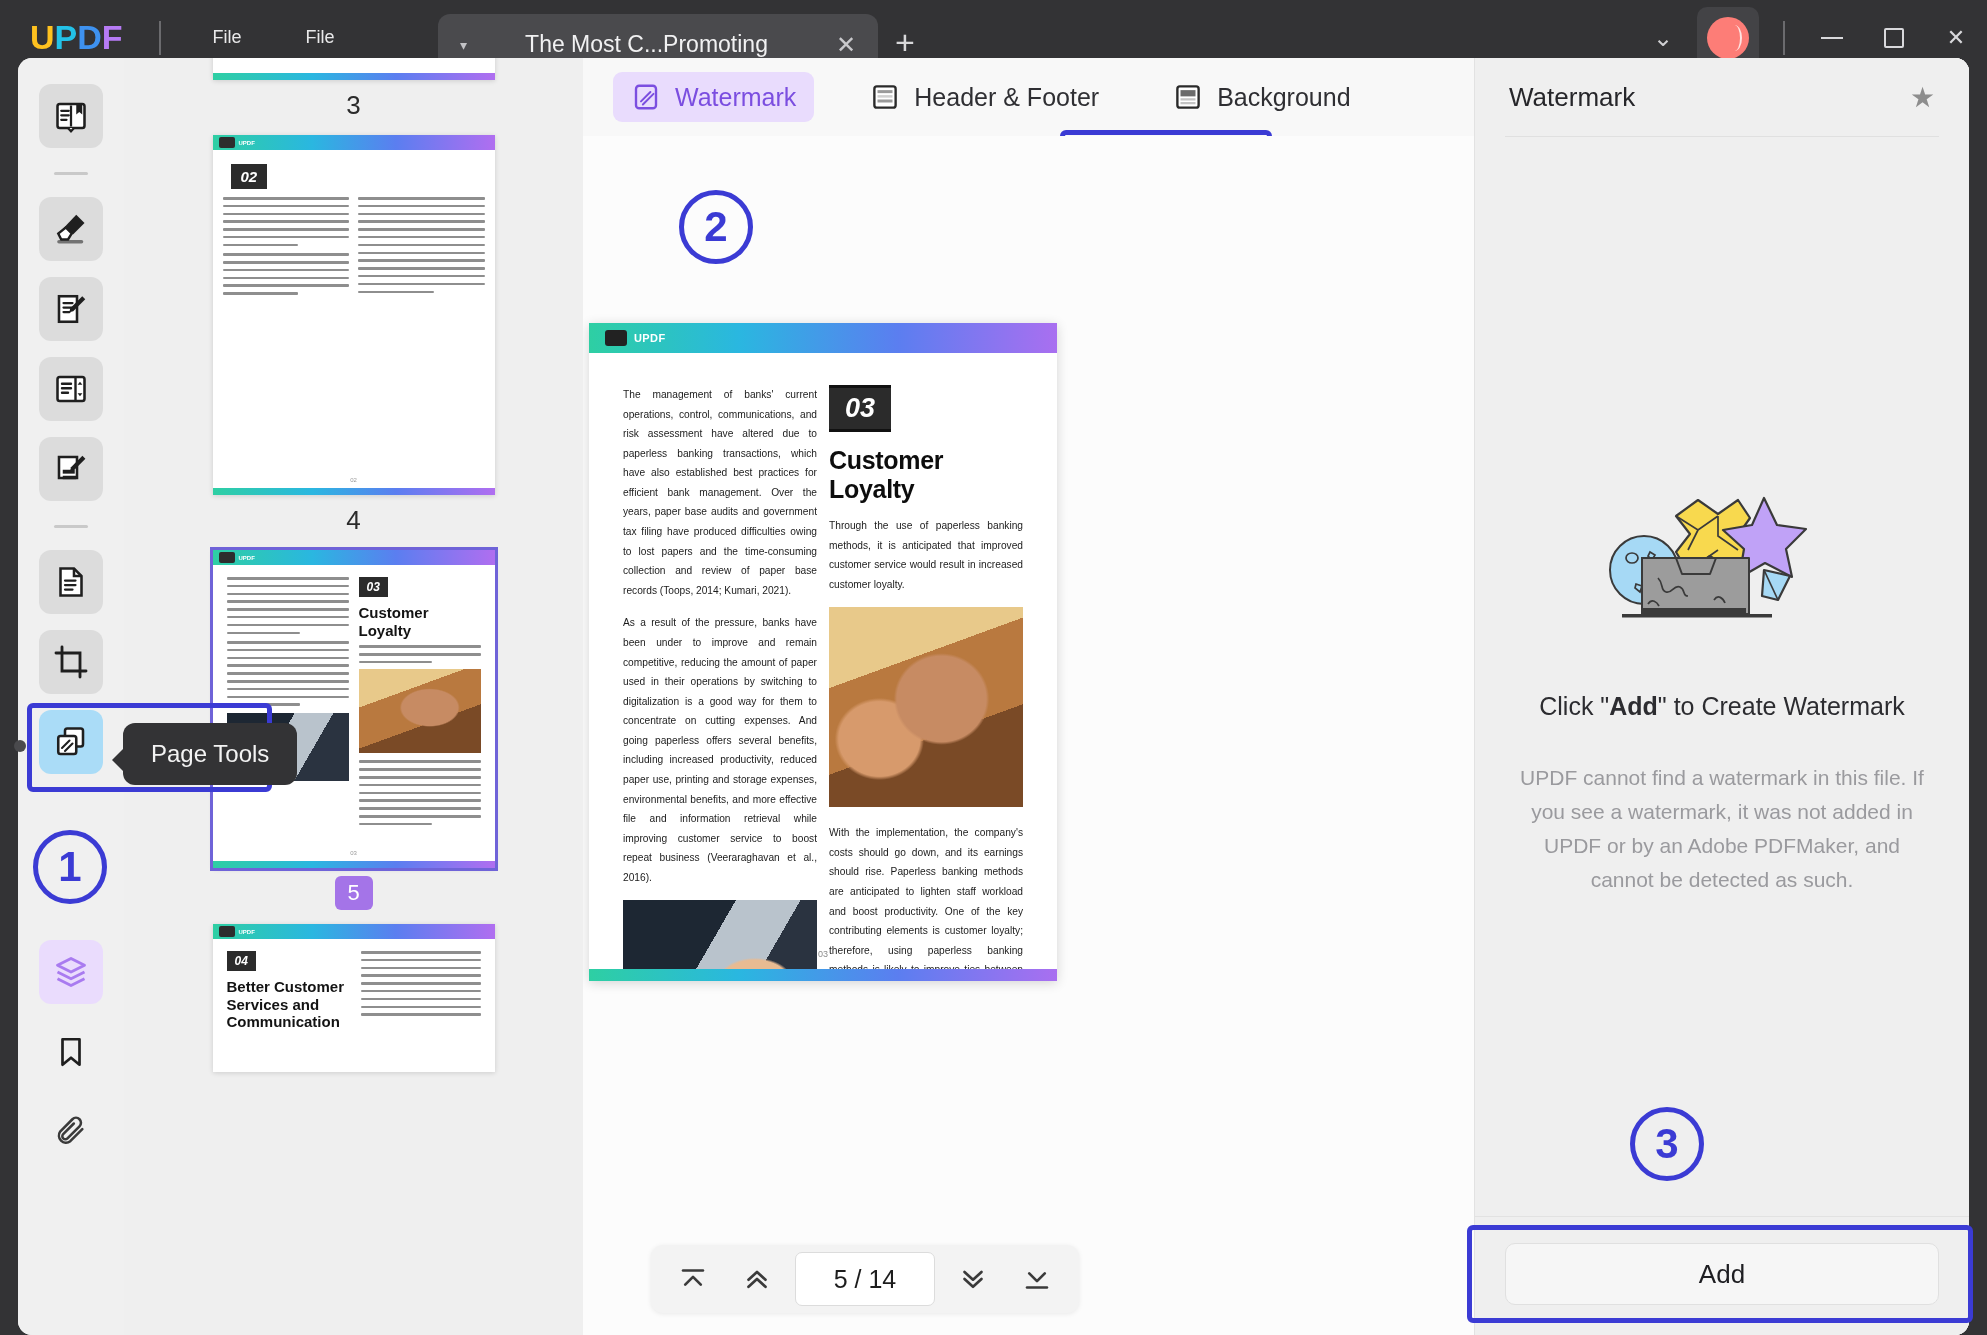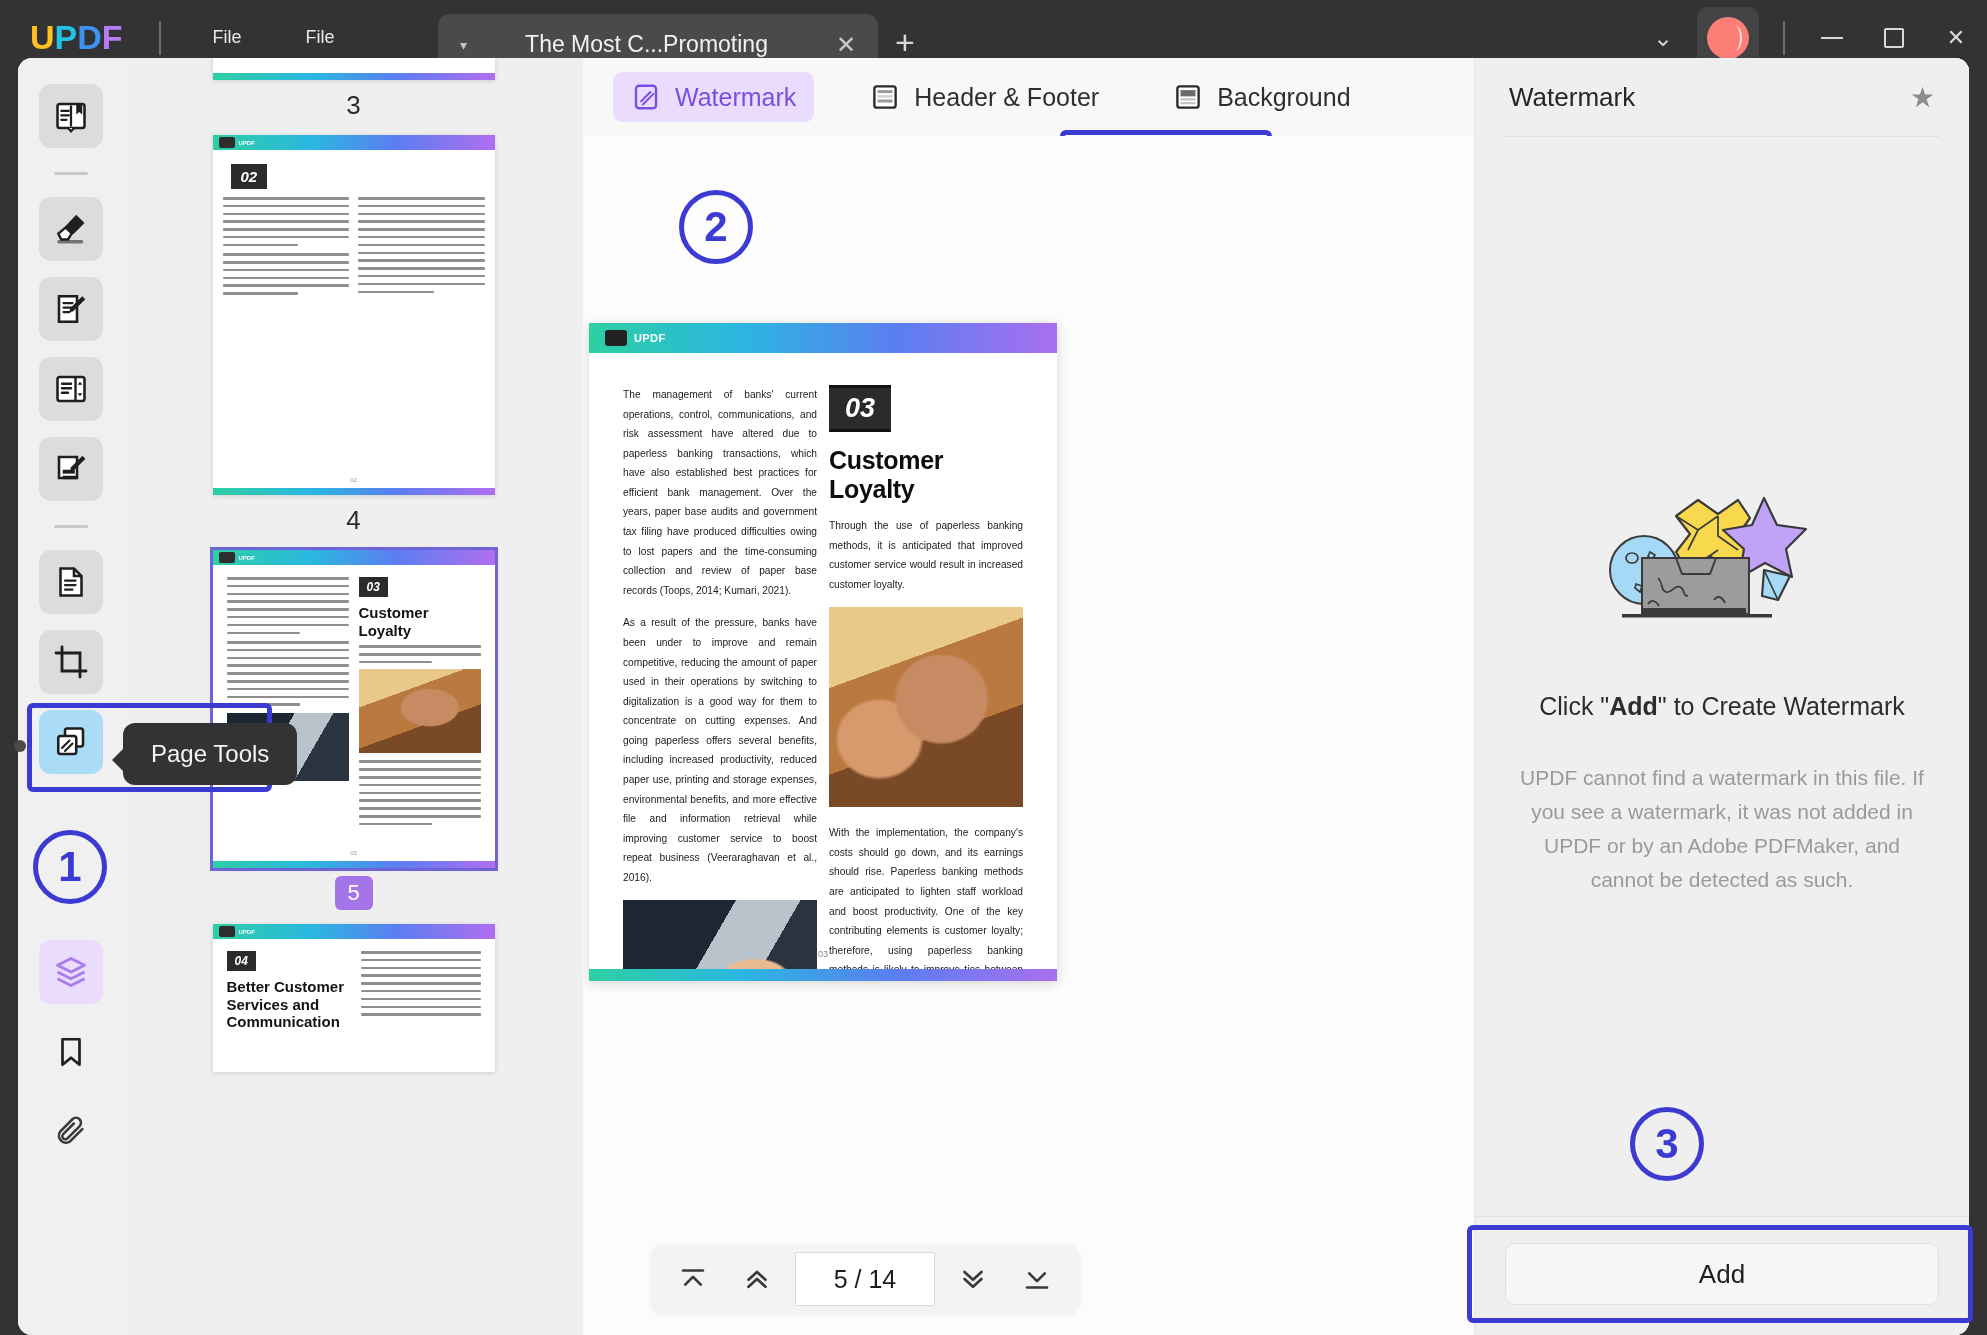--- a/index.html
+++ b/index.html
@@ -280,21 +280,21 @@
     display: flex; align-items: center;
     padding: 0 10px;
     box-shadow: 0 1px 5px rgba(0,0,0,.08);
   }
   .navbtn {
     width: 64px; height: 54px;
     display: flex; align-items: center; justify-content: center;
   }
   .pageinput {
     width: 140px; height: 54px; background: #fff;
-    border: 1px solid #dcdcdc; border-radius: 2px;
+    border: 1px solid #dcdcdc; border-radius: 7px;
     display: flex; align-items: center; justify-content: center;
     font-size: 25px; color: #1d1d1d; margin: 0 6px;
   }
 
   
   .rightpanel {
     position: absolute; right: 0; top: 0;
     width: 495px; height: 100%;
     background: #efefef;
     border-left: 1px solid #e2e2e2;

